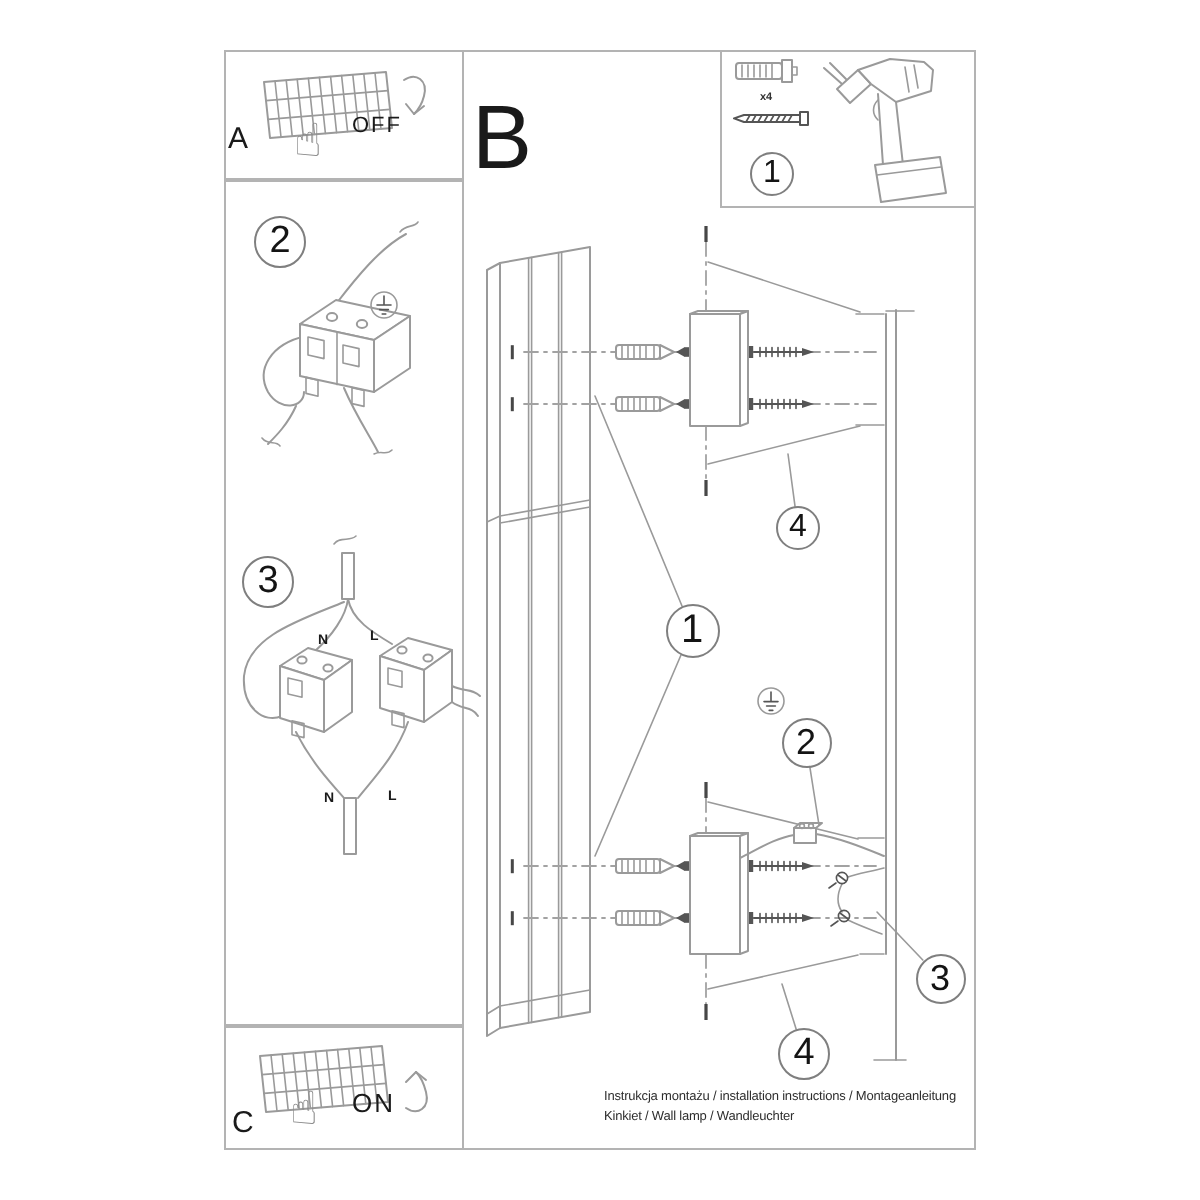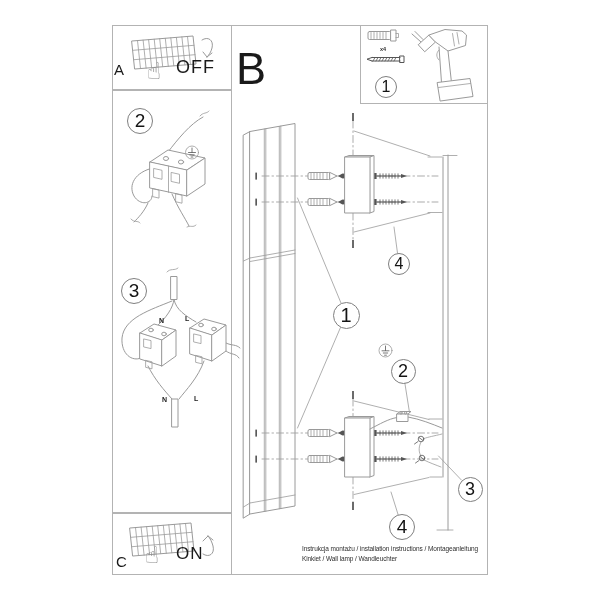--- a/index.html
+++ b/index.html
@@ -246,24 +246,24 @@
     <g>
       <path class="thin" d="M341,303 L297.5,198 M340.5,327.5 L297.5,428"></path>
       <path class="thin" d="M404.9,383.3 L409.5,412.5"></path>
       <path class="thin" d="M461.4,480 L438.5,456"></path>
       <path class="thin" d="M397.5,253.1 L394,227"></path>
       <path class="thin" d="M398.1,514.6 L391,492"></path>
     </g>
   </svg>
 
   <div class="label" style="left:114px;top:62px;font-size:15px;">A</div>
-  <div class="label" style="left:176px;top:58px;font-size:18px;letter-spacing:1px;">OFF</div>
+  <div class="label" style="left:176px;top:58px;font-size:11px;letter-spacing:1px;">OFF</div>
   <div class="label" style="left:236px;top:46px;font-size:45px;">B</div>
   <div class="label" style="left:116px;top:554px;font-size:15px;">C</div>
-  <div class="label" style="left:176px;top:545px;font-size:17px;letter-spacing:1px;">ON</div>
+  <div class="label" style="left:176px;top:545px;font-size:13px;letter-spacing:1px;">ON</div>
   <div class="label" style="left:380px;top:46.5px;font-size:5.5px;font-weight:bold;color:#333;">x4</div>
 
   <div class="label" style="left:159px;top:317px;font-size:7px;font-weight:bold;">N</div>
   <div class="label" style="left:185px;top:315px;font-size:7px;font-weight:bold;">L</div>
   <div class="label" style="left:162px;top:396px;font-size:7px;font-weight:bold;">N</div>
   <div class="label" style="left:194px;top:395px;font-size:7px;font-weight:bold;">L</div>
 
   <div class="hand" style="left:147px;top:60px;font-size:23px;">☝</div>
   <div class="hand" style="left:145px;top:544px;font-size:23px;">☝</div>
 

